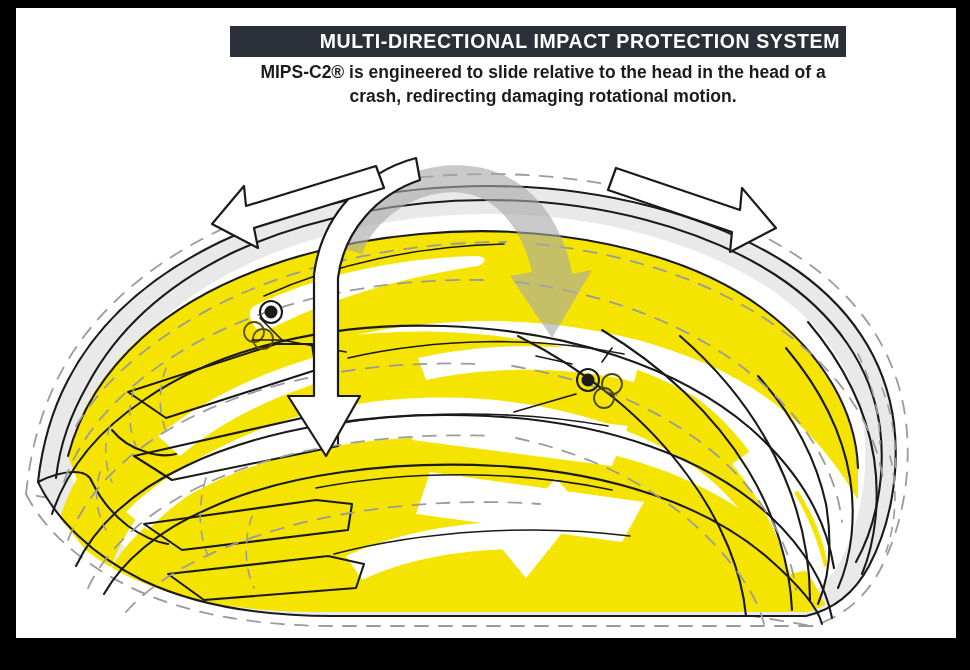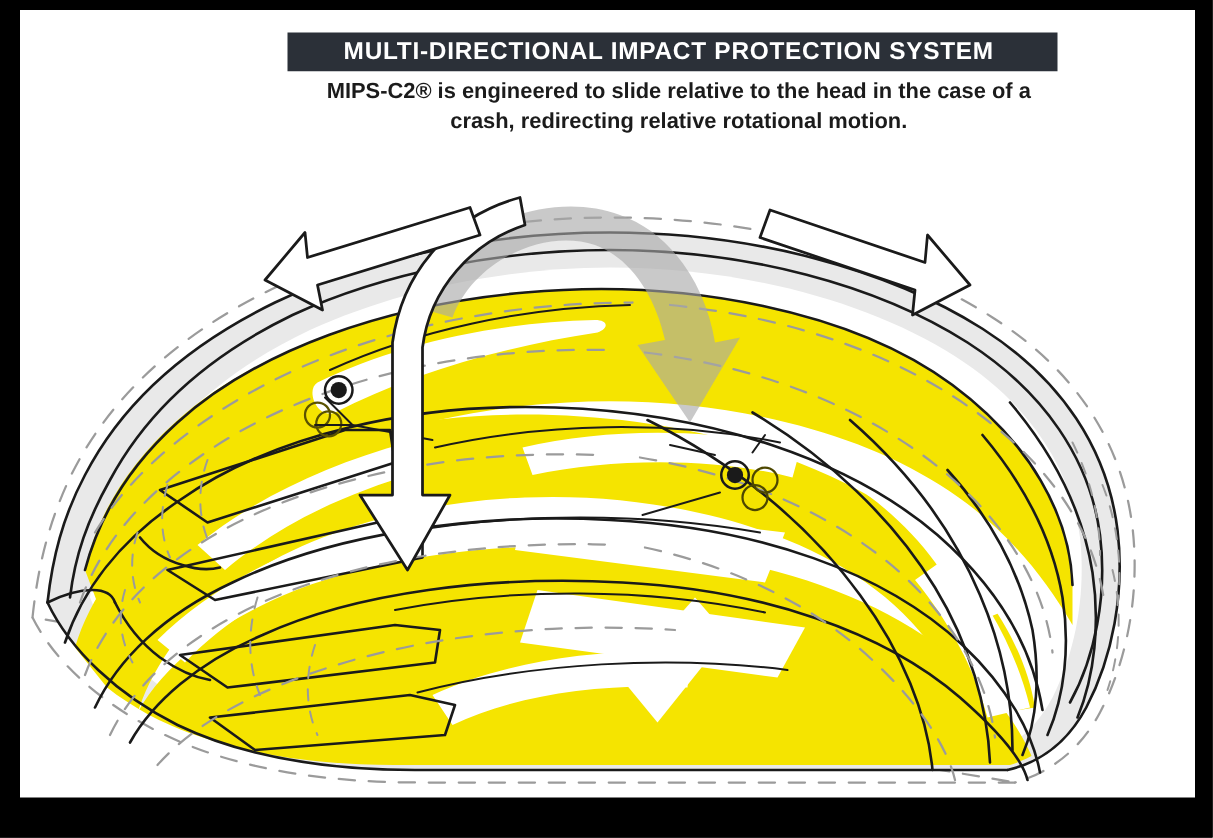--- a/index.html
+++ b/index.html
@@ -62,21 +62,21 @@
   #title-bar {
     position: absolute;
     left: 214px;
     top: 18px;
     width: 616px;
     height: 31px;
     background: #2b3038;
     z-index: 2;
     display: flex;
     align-items: center;
-    justify-content: center;
+    justify-content: flex-end;
     padding-right: 6px;
     box-sizing: border-box;
   }
   #title-bar-text {
     font-family: "Liberation Sans", sans-serif;
     font-weight: bold;
     font-size: 19.5px;
     color: #ffffff;
     letter-spacing: 0.6px;
     white-space: nowrap;
@@ -111,21 +111,21 @@
 <div id="frame">
   <div id="canvas">
 
     <div id="header-block">
 
       <div id="title-bar">
         <span id="title-bar-text">MULTI-DIRECTIONAL IMPACT PROTECTION SYSTEM</span>
       </div>
 
 
-      <div id="subtitle">MIPS-C2® is engineered to slide relative to the head in the case of a crash, redirecting relative rotational motion.</div>
+      <div id="subtitle">MIPS-C2® is engineered to slide relative to the head in the head of a crash, redirecting damaging rotational motion.</div>
     </div>
 
     <div id="illustration">
       <svg viewBox="0 0 940 512" width="940" height="512" xmlns="http://www.w3.org/2000/svg">
 
         <defs>
           <style>
             .ol   { fill:none; stroke:#1a1a1a; stroke-width:2.1; stroke-linejoin:round; stroke-linecap:round; }
             .olt  { fill:none; stroke:#1a1a1a; stroke-width:1.6; stroke-linejoin:round; stroke-linecap:round; }
             .dash { fill:none; stroke:#9b9b9b; stroke-width:1.8; stroke-dasharray:13 11; stroke-linecap:round; }

